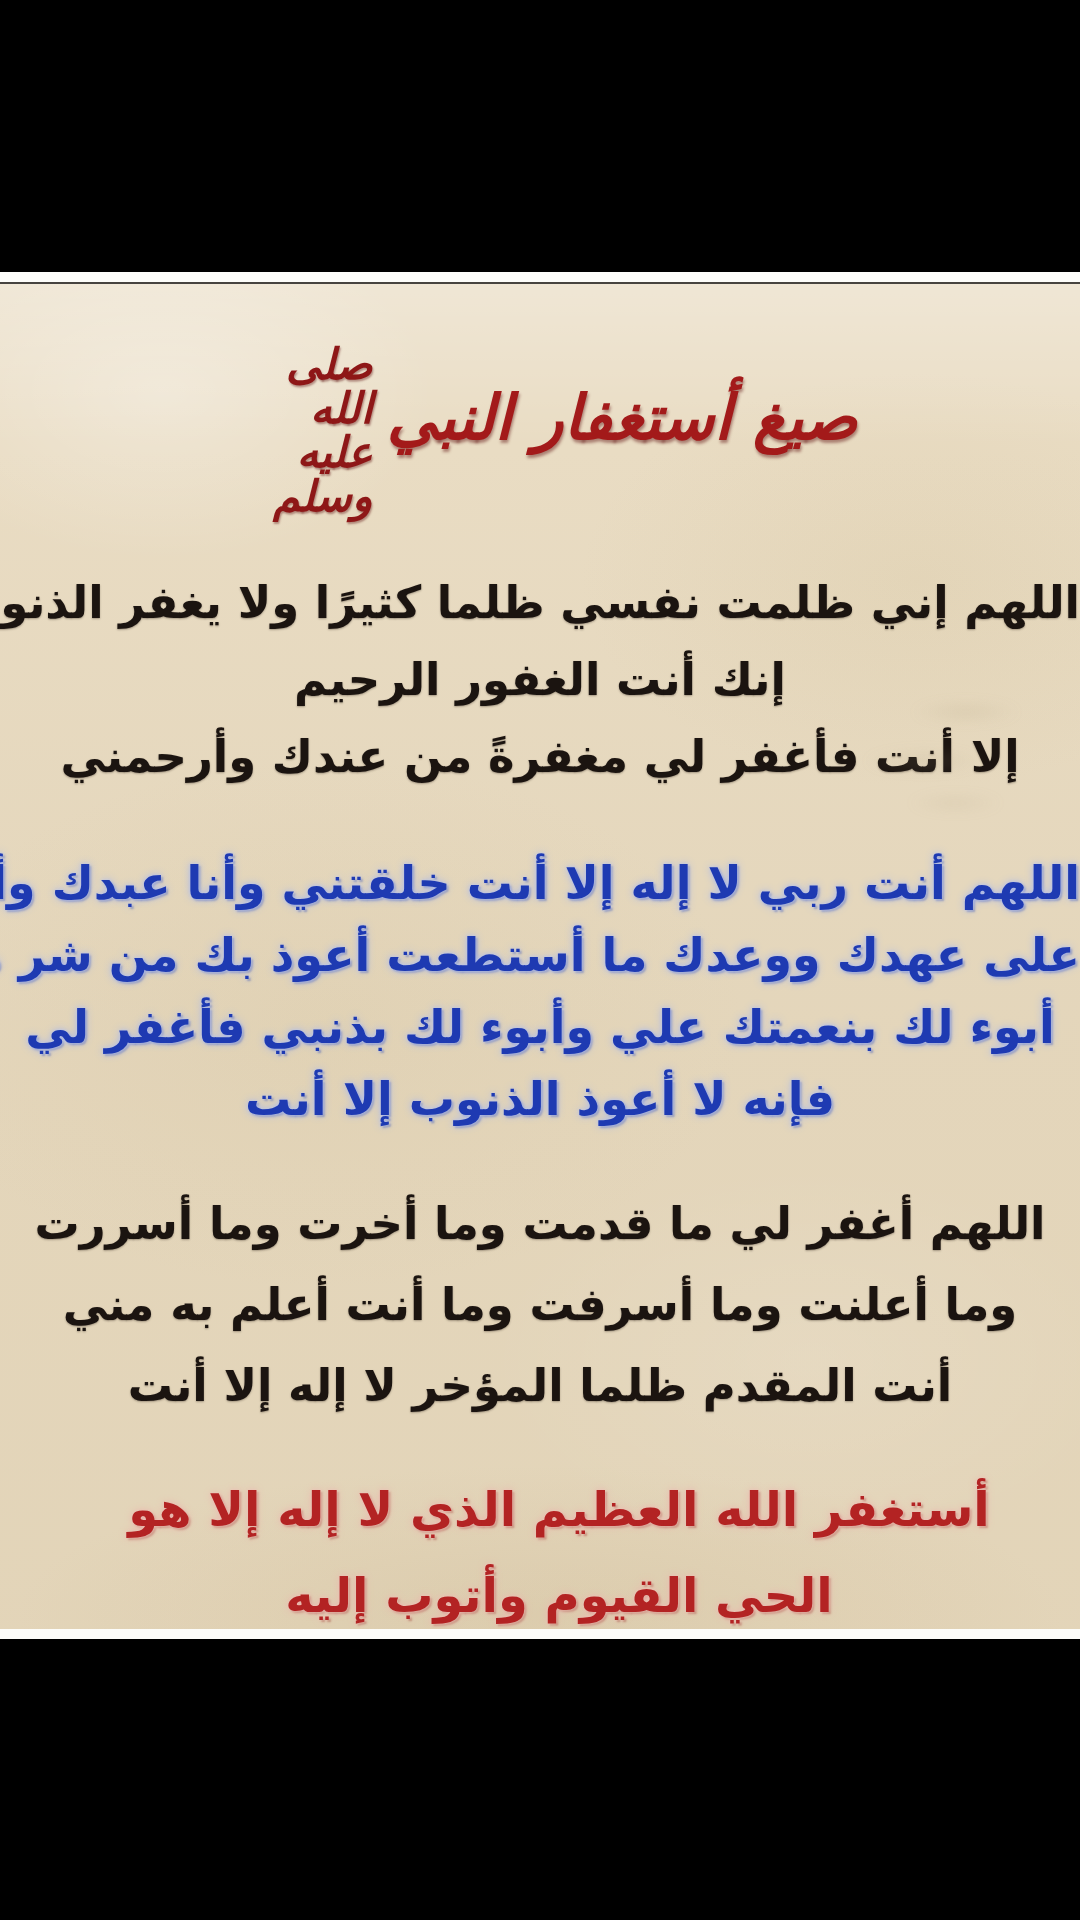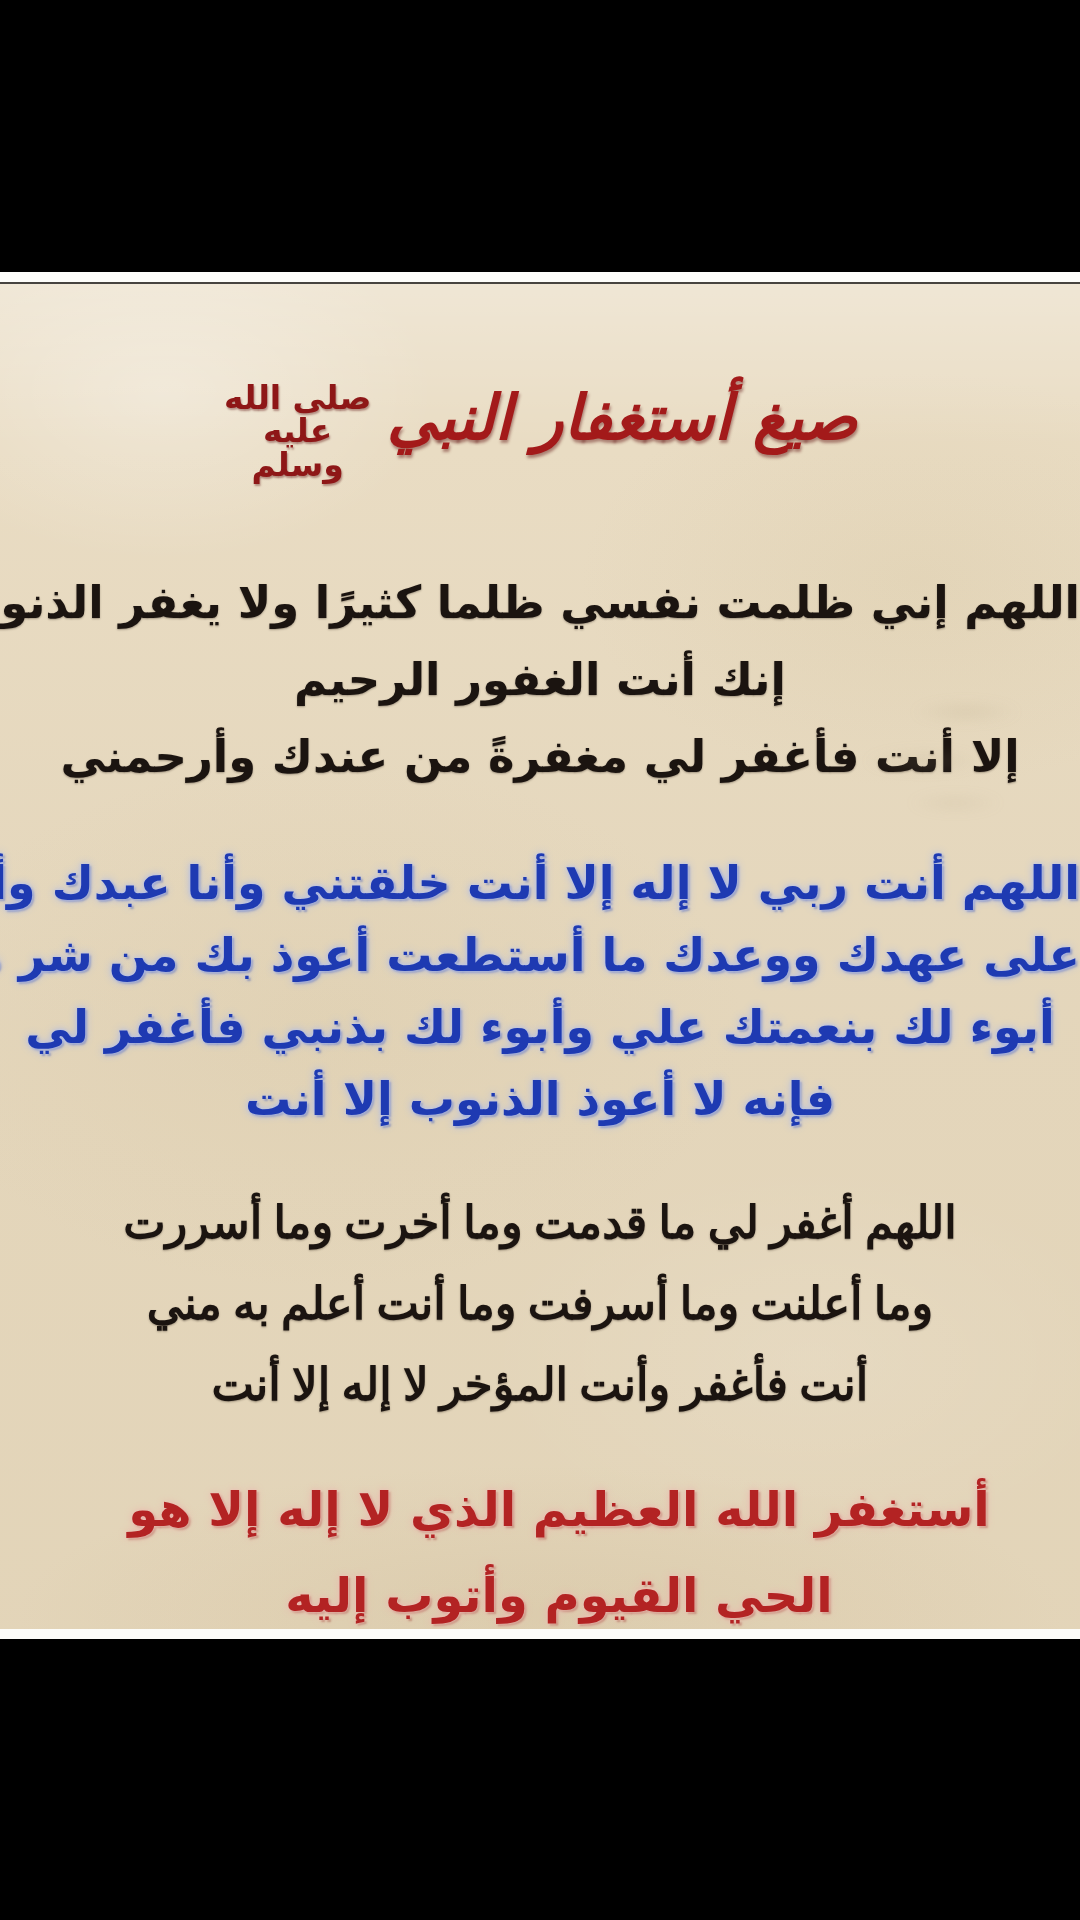--- a/index.html
+++ b/index.html
@@ -52,27 +52,27 @@
     font-weight:bold;
     color:#a31a1a;
     letter-spacing:-2px;
     text-shadow:1px 3px 3px rgba(96,18,18,.45);
     white-space:nowrap;
     font-style:italic;
   }
   .salawat{
     display:inline-block;
     width:150px;
-    font-size:33px;
+    font-size:43px;
     font-weight:bold;
     line-height:1.02;
     color:#8e1717;
-    text-align:center;
     text-shadow:1px 2px 2px rgba(96,18,18,.4);
     transform:translateY(14px);
+    font-style:italic;
   }
   .dua{
     text-align:center;
     font-weight:bold;
   }
   .dua .line{white-space:nowrap;}
   .dua-black{
     color:#1b1410;
     font-size:45px;
     line-height:77px;
@@ -86,21 +86,21 @@
   }
   .dua-red{
     color:#b32323;
     font-size:48px;
     line-height:86px;
     text-shadow:0 0 3px #eec2b8, 0 0 9px #e9b7ad, 2px 2px 2px rgba(150,50,40,.45);
     padding-left:38px;
   }
   #p1{margin-top:42px;}
   #p2{margin-top:52px;}
-  #p3{margin-top:48px; line-height:81px;font-family:Liberation Serif, serif;}
+  #p3{margin-top:48px; line-height:81px;}
   #p4{margin-top:40px;}
 </style>
 </head>
 <body>
 
 <div class="letterbox letterbox-top"></div>
 <div class="edge-white"></div>
 <div class="hairline"></div>
 
 <div class="paper">
@@ -121,21 +121,21 @@
   <div id="p2" class="dua dua-blue">
     <div class="line">اللهم أنت ربي لا إله إلا أنت خلقتني وأنا عبدك وأنا</div>
     <div class="line">على عهدك ووعدك ما أستطعت أعوذ بك من شر ما صنعت</div>
     <div class="line">أبوء لك بنعمتك علي وأبوء لك بذنبي فأغفر لي</div>
     <div class="line">فإنه لا أعوذ الذنوب إلا أنت</div>
   </div>
 
   <div id="p3" class="dua dua-black">
     <div class="line">اللهم أغفر لي ما قدمت وما أخرت وما أسررت</div>
     <div class="line">وما أعلنت وما أسرفت وما أنت أعلم به مني</div>
-    <div class="line">أنت فأغفر وأنت المؤخر لا إله إلا أنت</div>
+    <div class="line">أنت المقدم ظلما المؤخر لا إله إلا أنت</div>
   </div>
 
   <div id="p4" class="dua dua-red">
     <div class="line">أستغفر الله العظيم الذي لا إله إلا هو</div>
     <div class="line">الحي القيوم وأتوب إليه</div>
   </div>
 
 </div>
 
 <div class="edge-white"></div>

